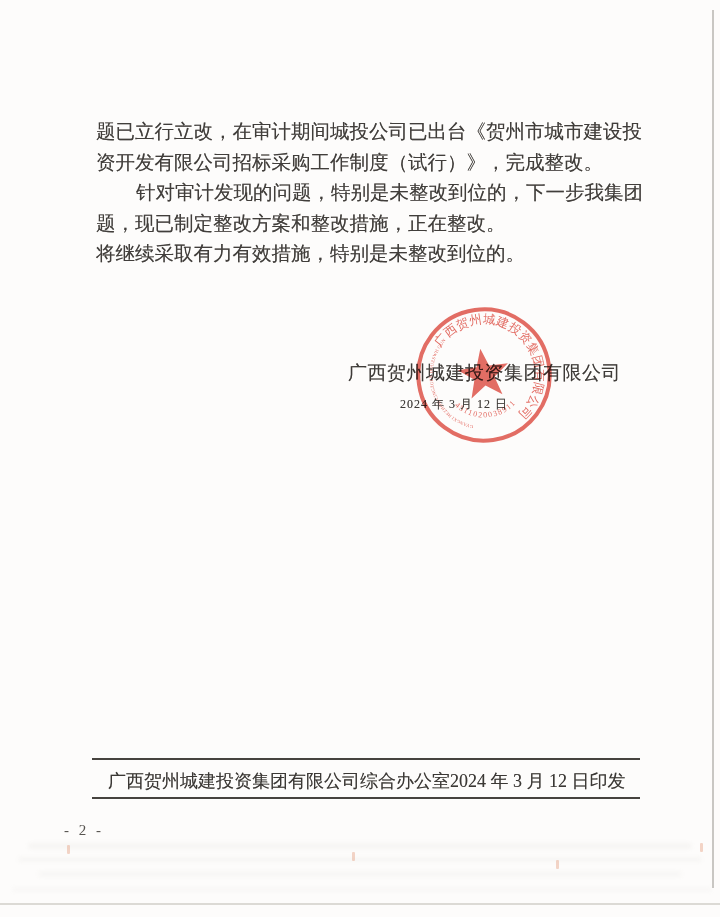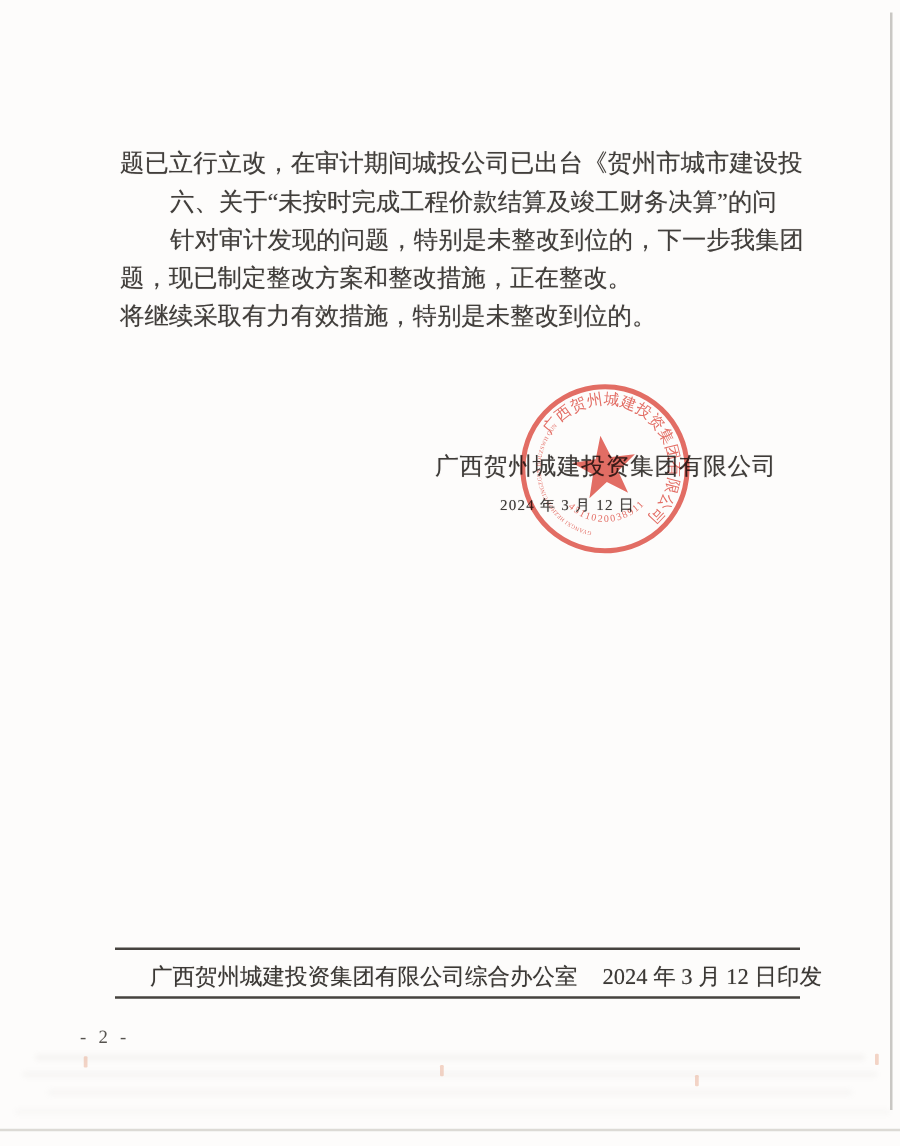--- a/index.html
+++ b/index.html
@@ -69,26 +69,24 @@
     height: 2px;
     background: #46433f;
   }
   .rule-top { top: 758px; }
   .rule-bottom { top: 797px; height: 1.6px; }
   .footer-text {
     position: absolute;
     top: 769px;
     left: 108px;
     display: flex;
-    gap: 20px;
     font-size: 18px;
     color: #3b3835;
     white-space: nowrap;
     text-shadow: 0 0 0.6px rgba(70,66,62,0.5);
-    margin-left: 12px;
   }
   .page-number {
     position: absolute;
     top: 822px;
     left: 64px;
     font-size: 15px;
     color: #56534f;
     letter-spacing: 3px;
     white-space: nowrap;
   }
@@ -133,21 +131,21 @@
   .s3 { top: 843px; left: 700px; }
   .s4 { top: 860px; left: 556px; }
 </style>
 </head>
 <body>
 
 <div class="scan">
 
   <div class="body-text">
     <div class="line">题已立行立改，在审计期间城投公司已出台《贺州市城市建设投</div>
-    <div class="line indent">六、关于“未按时完成工程价款结算及竣工财务决算”的问</div>
+    <div class="line">资开发有限公司招标采购工作制度（试行）》，完成整改。</div>
     <div class="line indent">针对审计发现的问题，特别是未整改到位的，下一步我集团</div>
     <div class="line">题，现已制定整改方案和整改措施，正在整改。</div>
     <div class="line">将继续采取有力有效措施，特别是未整改到位的。</div>
   </div>
 
   <div class="sig-org">广西贺州城建投资集团有限公司</div>
   <div class="sig-date">2024 年 3 月 12 日</div>
 
   <svg class="seal" viewBox="0 0 160 160">
     <defs>

